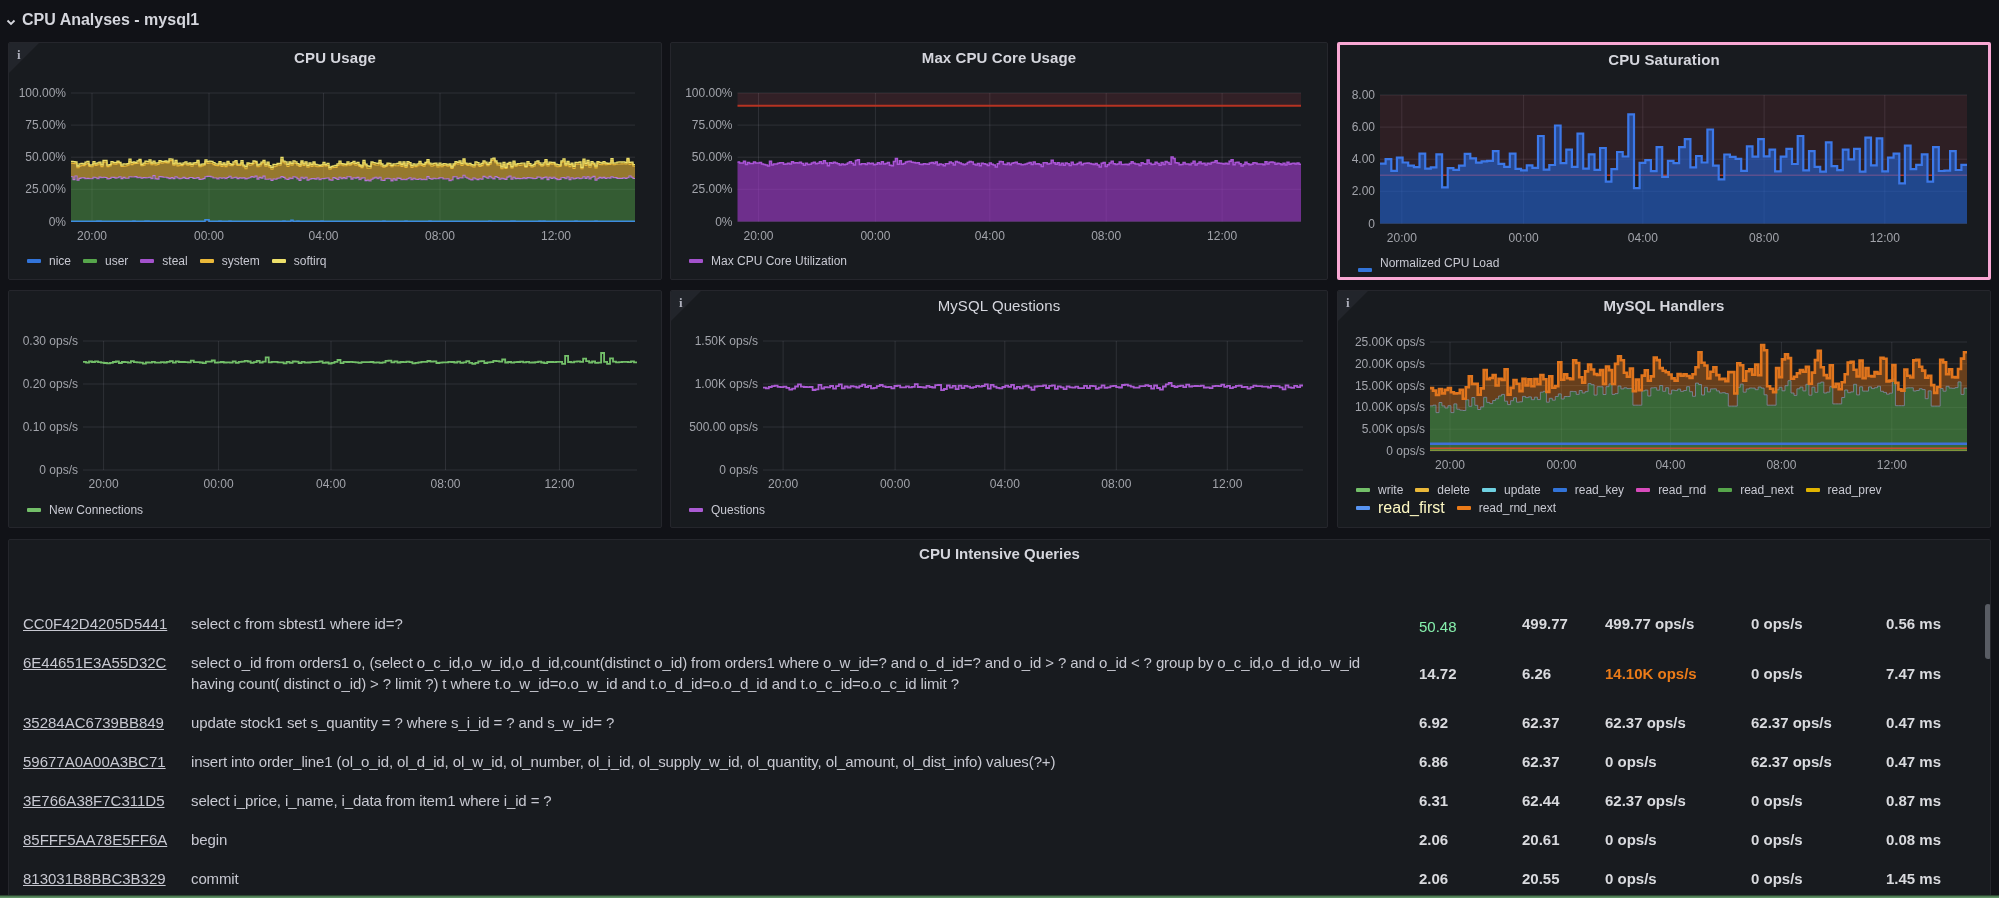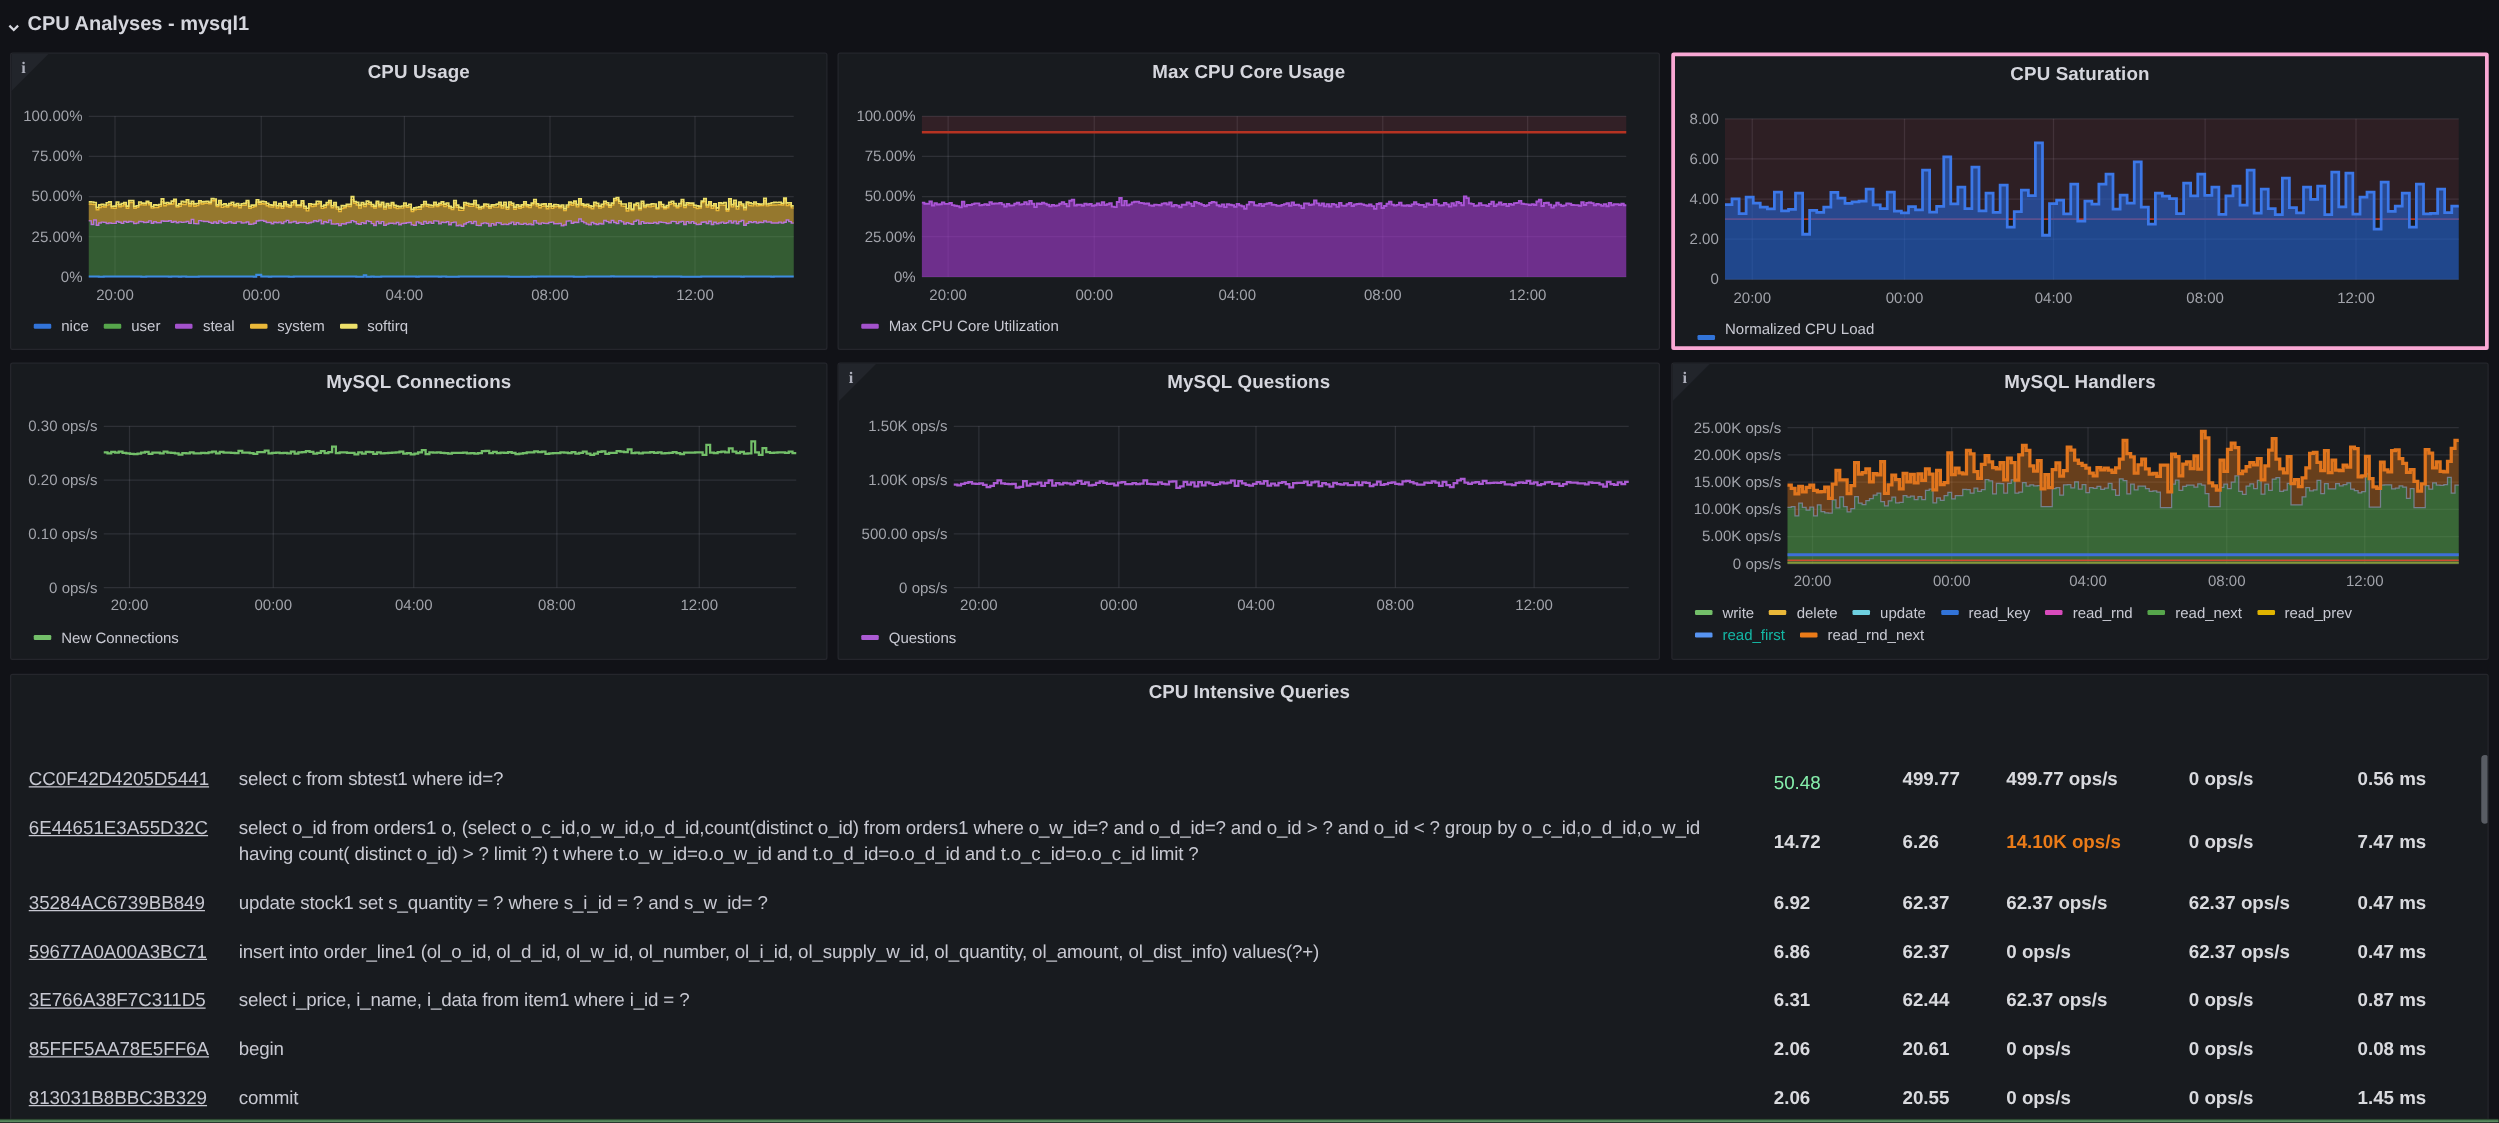--- a/index.html
+++ b/index.html
@@ -124,21 +124,20 @@
       <text x="544.8" y="197" text-anchor="middle" font-size="12" fill="#a2a4ab">12:00</text>
     </svg>
     <div style="position:absolute;left:18px;top:209px">
       <div style="display:flex;align-items:flex-end;height:18px">
         <span style="display:inline-block;width:14px;height:4px;border-radius:1px;background:#3274D9;margin-right:8px"></span>
         <span style="font-size:12px;color:#c8c9d2;margin-right:12px;line-height:18px">Normalized CPU Load</span>
       </div>
     </div>
   </div>
 <div style="position:absolute;left:8px;top:290px;width:654px;height:238px;background:#181b1f;border:1px solid #25262c;border-radius:2px;overflow:hidden">
-    <div style="position:absolute;top:5.5px;left:0;width:100%;text-align:center;font-size:15px;font-weight:600;color:#d5d6dd;letter-spacing:0.1px">MySQL Connections</div>
     <svg style="position:absolute;left:0;top:0" width="654" height="238">
       <line x1="74" y1="50" x2="628" y2="50" stroke="rgba(204,204,220,0.12)" stroke-width="1"></line>
       <line x1="74" y1="93" x2="628" y2="93" stroke="rgba(204,204,220,0.12)" stroke-width="1"></line>
       <line x1="74" y1="136" x2="628" y2="136" stroke="rgba(204,204,220,0.12)" stroke-width="1"></line>
       <line x1="74" y1="179" x2="628" y2="179" stroke="rgba(204,204,220,0.12)" stroke-width="1"></line>
       <line x1="94.6" y1="50" x2="94.6" y2="179" stroke="rgba(204,204,220,0.12)" stroke-width="1"></line>
       <line x1="209.6" y1="50" x2="209.6" y2="179" stroke="rgba(204,204,220,0.12)" stroke-width="1"></line>
       <line x1="322" y1="50" x2="322" y2="179" stroke="rgba(204,204,220,0.12)" stroke-width="1"></line>
       <line x1="436.5" y1="50" x2="436.5" y2="179" stroke="rgba(204,204,220,0.12)" stroke-width="1"></line>
       <line x1="550.4" y1="50" x2="550.4" y2="179" stroke="rgba(204,204,220,0.12)" stroke-width="1"></line>
@@ -158,21 +157,21 @@
         <span style="display:inline-block;width:14px;height:4px;border-radius:1px;background:#73BF69;margin-right:8px"></span>
         <span style="font-size:12px;color:#c8c9d2;margin-right:12px;line-height:18px">New Connections</span>
       </div>
     </div>
   </div>
 <div style="position:absolute;left:670px;top:290px;width:658px;height:238px;background:#181b1f;border:1px solid #25262c;border-radius:2px;overflow:hidden">
     <svg style="position:absolute;top:0;left:0" width="32" height="32">
       <path d="M0 0 L30 0 L0 30 Z" fill="#22252b"></path>
       <text x="8" y="15.5" font-size="13" font-family="Liberation Serif" font-weight="bold" fill="#aeb0bc">i</text>
     </svg>
-    <div style="position:absolute;top:5.5px;left:0;width:100%;text-align:center;font-size:15px;font-weight:700;color:#d5d6dd;letter-spacing:0.1px">MySQL Questions</div>
+    <div style="position:absolute;top:5.5px;left:0;width:100%;text-align:center;font-size:15px;font-weight:400;color:#d5d6dd;letter-spacing:0.1px">MySQL Questions</div>
     <svg style="position:absolute;left:0;top:0" width="658" height="238">
       <line x1="92" y1="50" x2="632" y2="50" stroke="rgba(204,204,220,0.12)" stroke-width="1"></line>
       <line x1="92" y1="93" x2="632" y2="93" stroke="rgba(204,204,220,0.12)" stroke-width="1"></line>
       <line x1="92" y1="136" x2="632" y2="136" stroke="rgba(204,204,220,0.12)" stroke-width="1"></line>
       <line x1="92" y1="179" x2="632" y2="179" stroke="rgba(204,204,220,0.12)" stroke-width="1"></line>
       <line x1="112.1" y1="50" x2="112.1" y2="179" stroke="rgba(204,204,220,0.12)" stroke-width="1"></line>
       <line x1="224.1" y1="50" x2="224.1" y2="179" stroke="rgba(204,204,220,0.12)" stroke-width="1"></line>
       <line x1="333.8" y1="50" x2="333.8" y2="179" stroke="rgba(204,204,220,0.12)" stroke-width="1"></line>
       <line x1="445.3" y1="50" x2="445.3" y2="179" stroke="rgba(204,204,220,0.12)" stroke-width="1"></line>
       <line x1="556.3" y1="50" x2="556.3" y2="179" stroke="rgba(204,204,220,0.12)" stroke-width="1"></line>
@@ -243,21 +242,21 @@
         <span style="font-size:12px;color:#c8c9d2;margin-right:12px;line-height:18px">read_key</span>
         <span style="display:inline-block;width:14px;height:4px;border-radius:1px;background:#d84bbc;margin-right:8px"></span>
         <span style="font-size:12px;color:#c8c9d2;margin-right:12px;line-height:18px">read_rnd</span>
         <span style="display:inline-block;width:14px;height:4px;border-radius:1px;background:#56A64B;margin-right:8px"></span>
         <span style="font-size:12px;color:#c8c9d2;margin-right:12px;line-height:18px">read_next</span>
         <span style="display:inline-block;width:14px;height:4px;border-radius:1px;background:#E0B400;margin-right:8px"></span>
         <span style="font-size:12px;color:#c8c9d2;margin-right:12px;line-height:18px">read_prev</span>
       </div>
       <div style="display:flex;align-items:center;height:18px">
         <span style="display:inline-block;width:14px;height:4px;border-radius:1px;background:#5794F2;margin-right:8px"></span>
-        <span style="font-size:12px;color:#14b8a6;margin-right:12px;line-height:18px">read_first</span>
+        <span style="font-size:16px;color:#fef9c3;margin-right:12px;line-height:18px">read_first</span>
         <span style="display:inline-block;width:14px;height:4px;border-radius:1px;background:#EB7B18;margin-right:8px"></span>
         <span style="font-size:12px;color:#c8c9d2;margin-right:12px;line-height:18px">read_rnd_next</span>
       </div>
     </div>
   </div>
 <div style="position:absolute;left:8px;top:539px;width:1983px;height:367px;background:#181b1f;border:1px solid #25262c;border-radius:2px;overflow:hidden">
     <div style="position:absolute;top:4.5px;left:0;width:100%;text-align:center;font-size:15px;font-weight:600;color:#d5d6dd">CPU Intensive Queries</div>
     <div style="position:absolute;top:64.0px;left:0;width:1981px;height:39px">
       <span style="position:absolute;left:14px;top:9.0px;line-height:21px;font-size:15px;color:#c7c8d1;text-decoration:underline">CC0F42D4205D5441</span>
       <div style="position:absolute;left:182px;top:9.0px;font-size:15px;letter-spacing:-0.12px;color:#c7c8d1">

